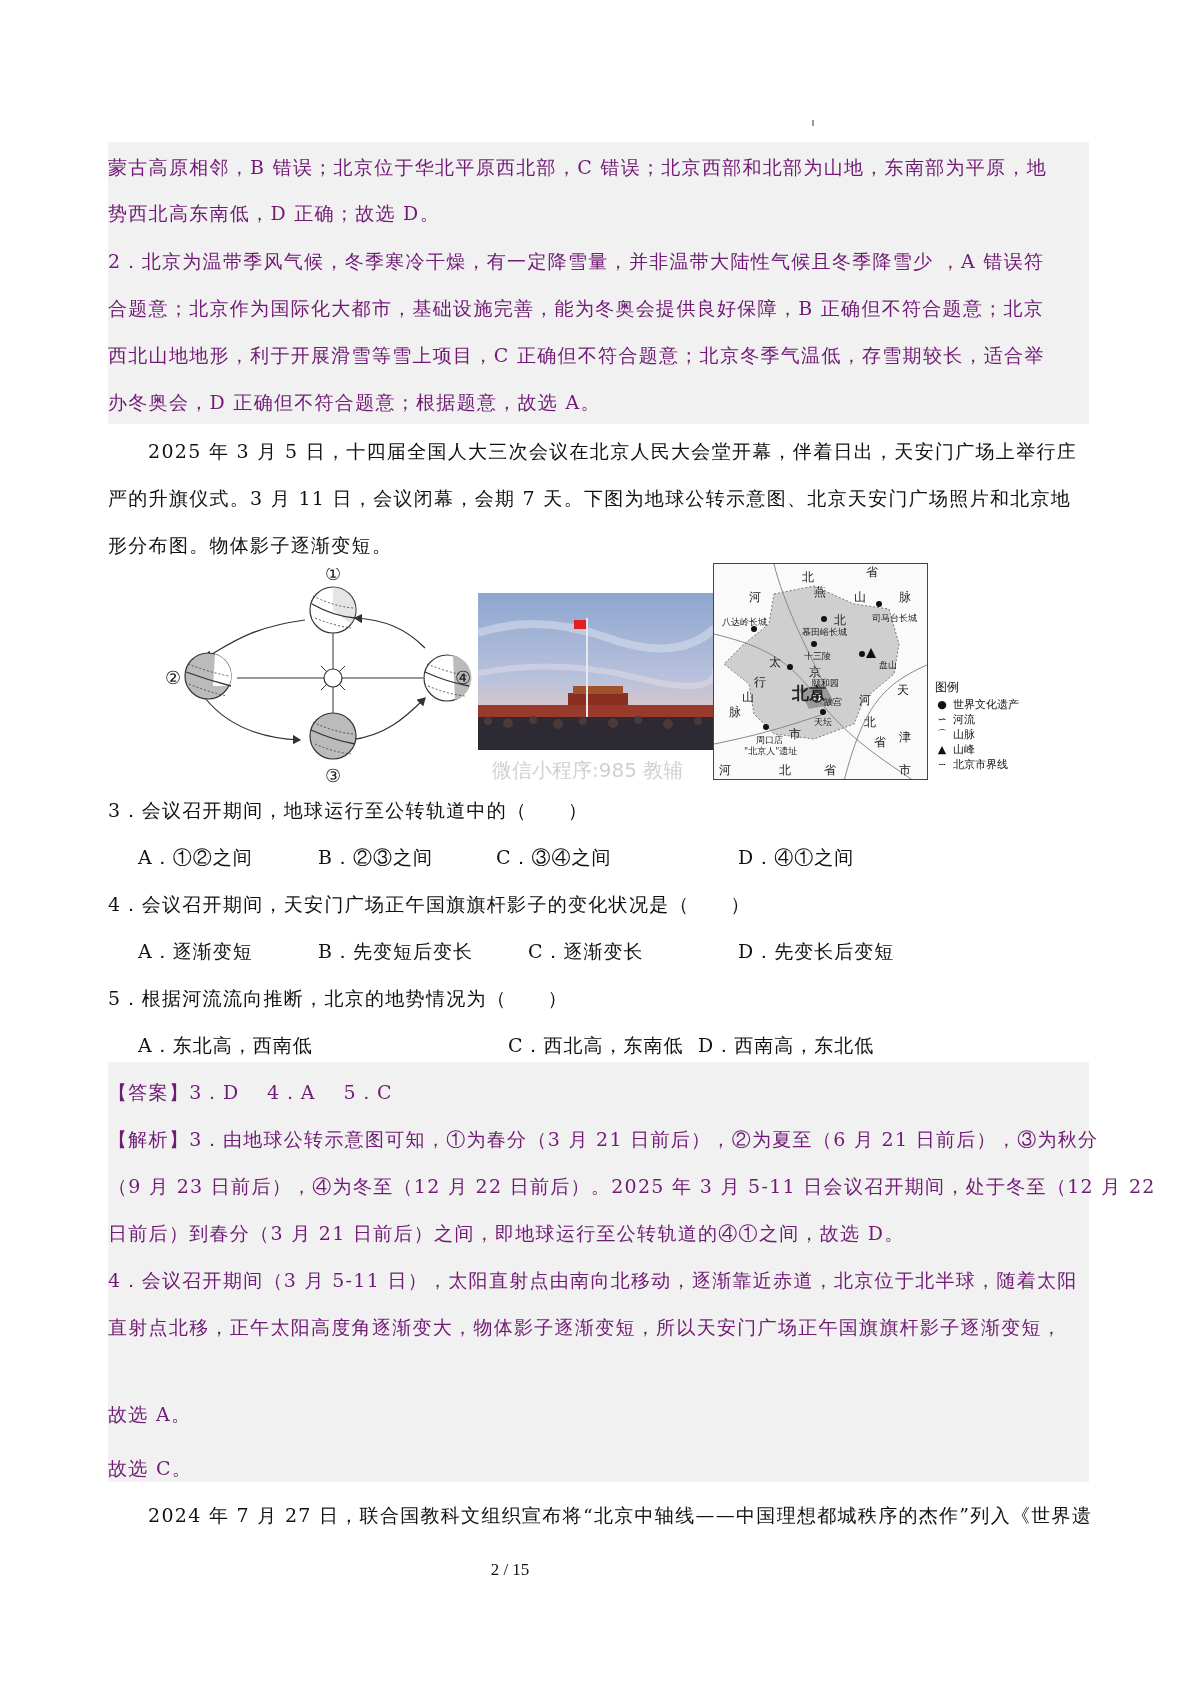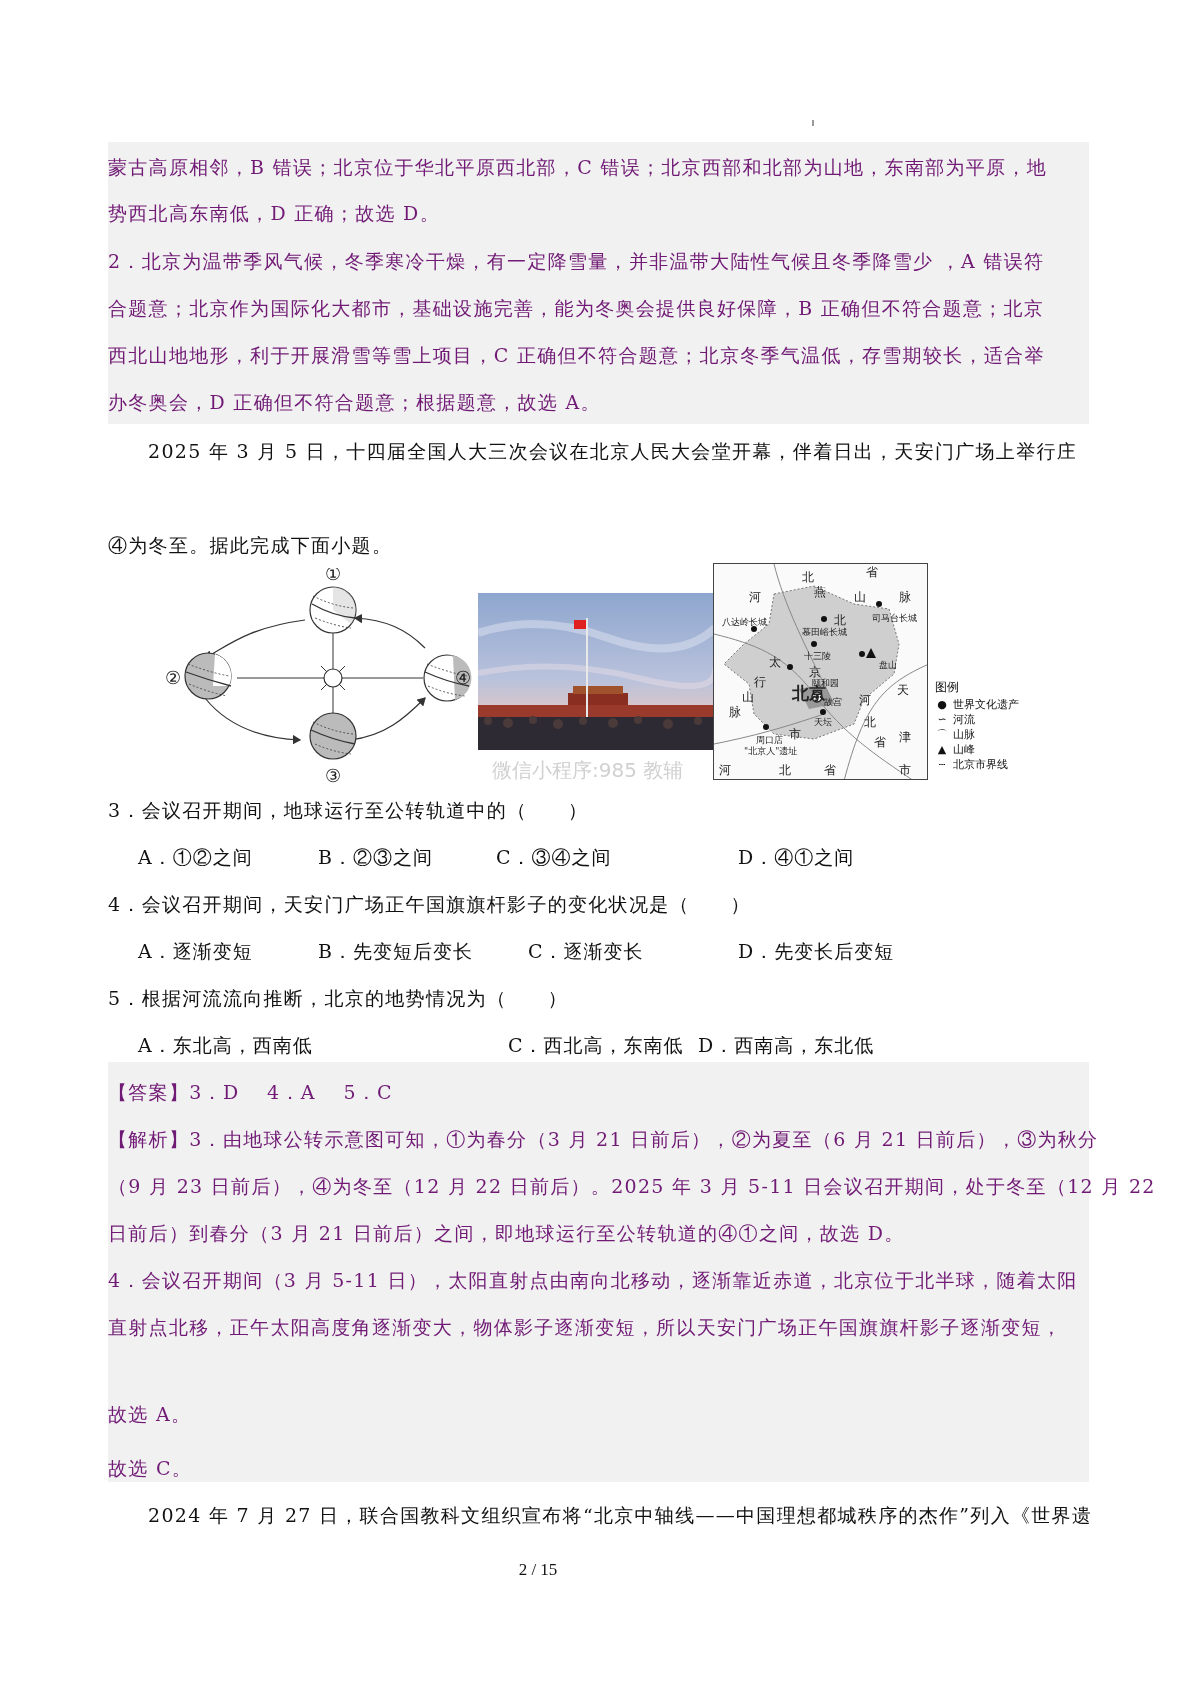--- a/index.html
+++ b/index.html
@@ -17,41 +17,42 @@
   .figure { position: absolute; }
   .fig-orbit { left: 155px; top: 568px; width: 320px; height: 220px; }
   .fig-photo { left: 478px; top: 593px; width: 237px; height: 157px; overflow: hidden; }
   .fig-map { left: 713px; top: 563px; width: 215px; height: 217px; border: 1.5px solid #444; background: #fafafa; box-sizing: border-box; overflow: hidden; }
   .legend { position: absolute; left: 935px; top: 680px; font-size: 11px; line-height: 15px; white-space: nowrap; }
   .legend .title { font-size: 12px; margin-bottom: 2px; }
   .legend .row { display: flex; align-items: center; gap: 4px; }
   .legend .sym { width: 14px; display: inline-block; text-align: center; }
   .watermark { position: absolute; left: 492px; top: 757px; font-size: 20px; color: #d0d0d0; font-family: "DejaVu Sans", sans-serif; white-space: nowrap; }
 
-  .page-number { position: absolute; left: 0; width: 1020px; top: 1560px; text-align: center; font-size: 17px; font-family: "Liberation Serif", serif; padding-left: 28px; }
+  .page-number { position: absolute; left: 0; width: 1020px; top: 1560px; text-align: center; font-size: 17px; font-family: "Liberation Serif", serif; }
   .map-label { position: absolute; font-size: 12px; color: #222; white-space: nowrap; }
   .map-label.big { font-size: 17px; font-weight: bold; }
   .map-label.small { font-size: 9px; }
 </style>
 </head>
 <body>
 
 <div class="page">
   <div class="mark"></div>
 
   <div class="answer-block" style="top:142px; height:282px;"></div>
   <div class="line red" style="top:154px;">蒙古高原相邻，B 错误；北京位于华北平原西北部，C 错误；北京西部和北部为山地，东南部为平原，地</div>
   <div class="line red" style="top:200px;">势西北高东南低，D 正确；故选 D。</div>
   <div class="line red" style="top:248px;">2．北京为温带季风气候，冬季寒冷干燥，有一定降雪量，并非温带大陆性气候且冬季降雪少 ，A 错误符</div>
   <div class="line red" style="top:295px;">合题意；北京作为国际化大都市，基础设施完善，能为冬奥会提供良好保障，B 正确但不符合题意；北京</div>
   <div class="line red" style="top:342px;">西北山地地形，利于开展滑雪等雪上项目，C 正确但不符合题意；北京冬季气温低，存雪期较长，适合举</div>
   <div class="line red" style="top:389px;">办冬奥会，D 正确但不符合题意；根据题意，故选 A。</div>
 
   <div class="line indent" style="top:438px;">2025 年 3 月 5 日，十四届全国人大三次会议在北京人民大会堂开幕，伴着日出，天安门广场上举行庄</div>
-  <div class="line" style="top:532px;">④为冬至。据此完成下面小题。</div>
+  <div class="line" style="top:485px;">严的升旗仪式。3 月 11 日，会议闭幕，会期 7 天。下图为地球公转示意图、北京天安门广场照片和北京地</div>
+  <div class="line" style="top:532px;">形分布图。物体影子逐渐变短。</div>
 
   <div class="figure fig-orbit">
     <svg width="320" height="220" viewBox="0 0 320 220">
       <defs>
         <marker id="arr" markerWidth="8" markerHeight="8" refX="6" refY="4" orient="auto">
           <path d="M0,0 L7,4 L0,8 z" fill="#333"></path>
         </marker>
       </defs>
 
       <path d="M150,52 C90,60 70,80 50,90" fill="none" stroke="#333" stroke-width="1.2" marker-end="url(#arr)"></path>

